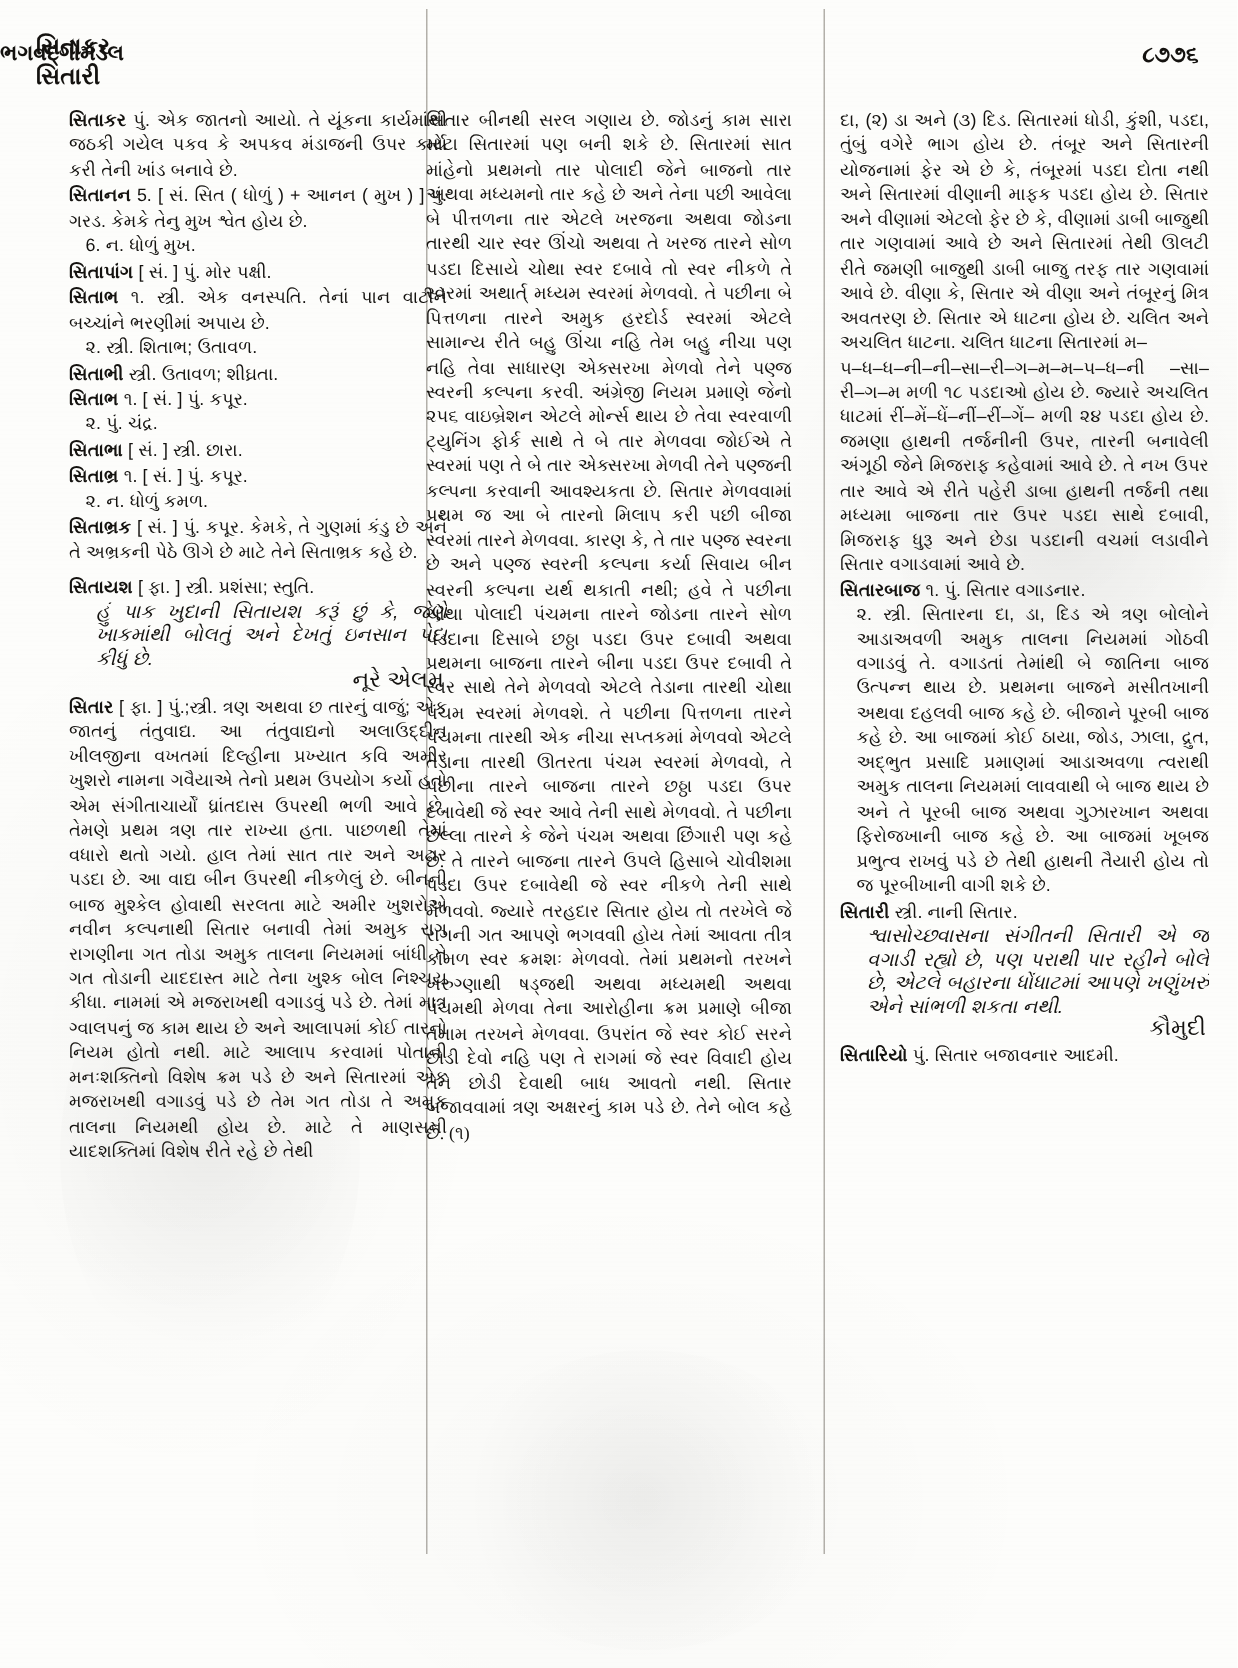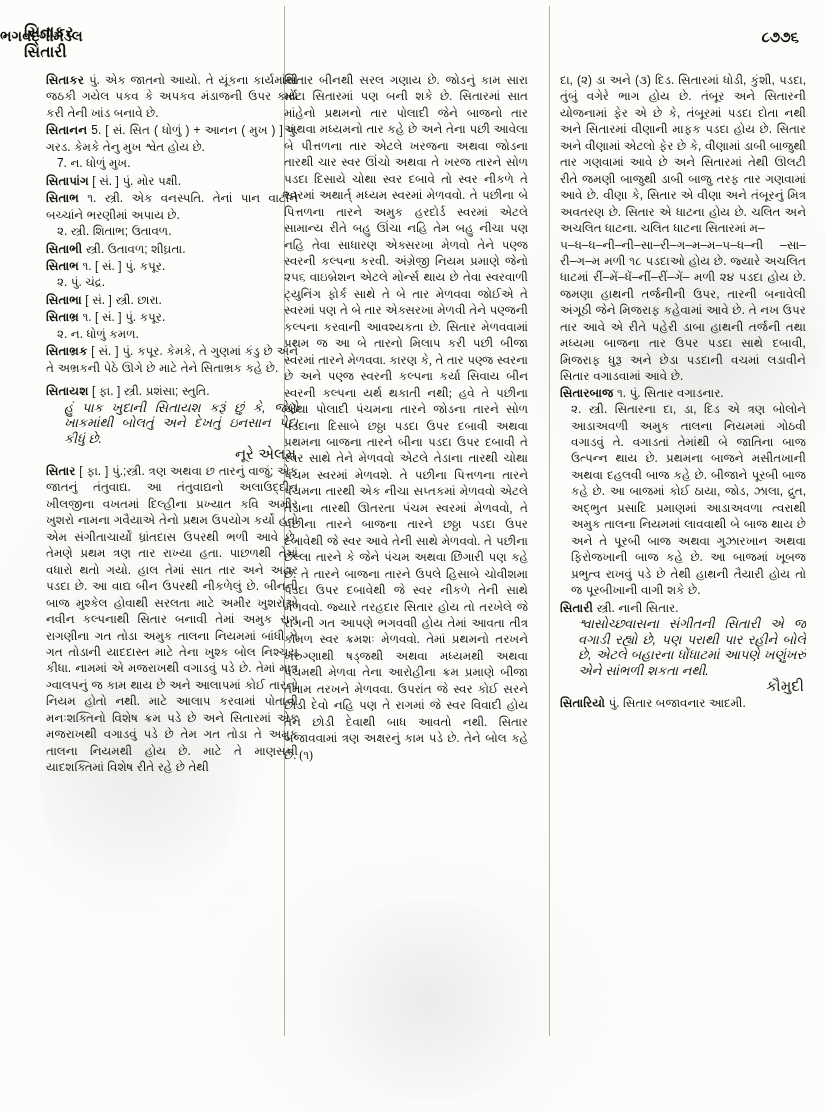--- a/index.html
+++ b/index.html
@@ -156,21 +156,21 @@
   <div class="cols">
 
     <div class="col" id="col1">
 
       <div class="entry">
         <p class="first"><span class="hw">સિતાકર</span><span> પું. એક જાતનો આયો. તે યૂંકના કાર્યમાંથી જઠકી ગયેલ પકવ કે અપકવ મંડાજની ઉપર કાર્ય કરી તેની ખાંડ બનાવે છે.</span></p>
       </div>
 
       <div class="entry">
         <p class="first"><span class="hw">સિતાનન</span><span> 5. [ સં. સિત ( ધોળું ) + આનન ( મુખ ) ] પું. ગરડ. કેમકે તેનુ મુખ શ્વેત હોય છે.</span></p>
-        <p>7. ન. ધોળું મુખ.</p>
+        <p>6. ન. ધોળું મુખ.</p>
       </div>
 
       <div class="entry">
         <p class="first"><span class="hw">સિતાપાંગ</span><span> [ સં. ] પું. મોર પક્ષી.</span></p>
       </div>
 
       <div class="entry">
         <p class="first"><span class="hw">સિતાભ</span><span> ૧. સ્ત્રી. એક વનસ્પતિ. તેનાં પાન વાટીને બચ્ચાંને ભરણીમાં અપાય છે.</span></p>
         <p>૨. સ્ત્રી. શિતાભ; ઉતાવળ.</p>
       </div>

